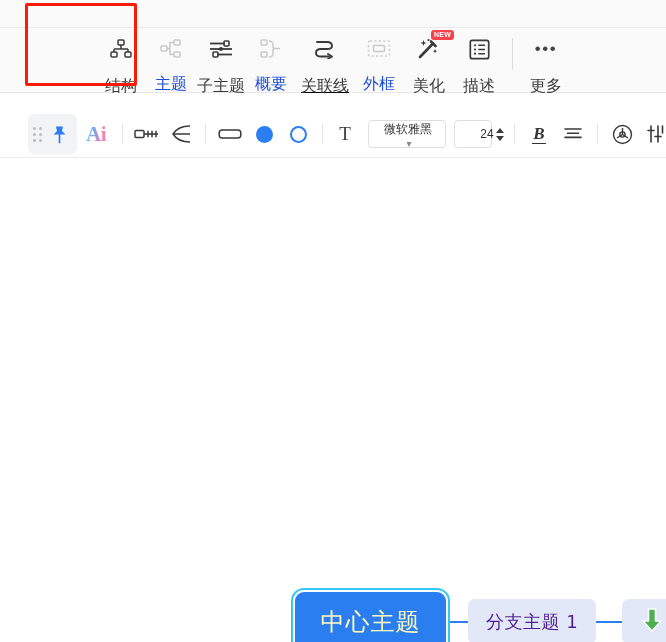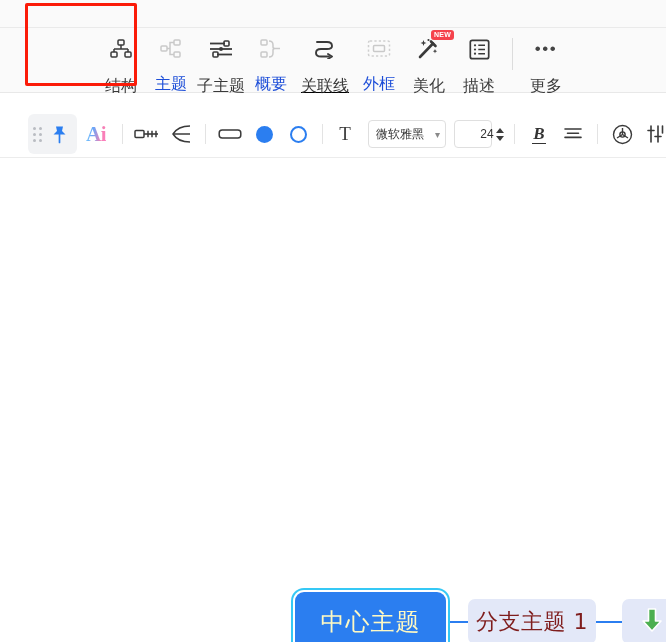--- a/index.html
+++ b/index.html
@@ -100,21 +100,21 @@
     font-family: "Liberation Serif", serif;
   }
   .fmt-sep { width: 1px; height: 20px; background: #e3e3e3; margin: 0 7px; flex: none; }
   .swatch-fill { width: 17px; height: 17px; border-radius: 50%; background: #2b7ef0; }
   .swatch-border { width: 17px; height: 17px; border-radius: 50%; border: 2.4px solid #2b7ef0; background: #fff; }
   .tname { font-size: 19px; color: #3c3c3c; font-family: "Liberation Serif", serif; }
   .font-select {
     display: flex; align-items: center; justify-content: space-between;
     width: 78px; height: 28px;
     border: 1px solid #dfdfdf; border-radius: 4px;
-    padding: 0 5px 0 7px; background: #fff; cursor: pointer;
+    padding: 0 5px 0 7px; background: #fff; cursor: pointer; flex-direction: column;
   }
   .font-select span.fname { font-size: 12px; color: #333; white-space: nowrap; }
   .chev { color: #8a8a8a; font-size: 10px; margin-left: 2px; }
   .size-box {
     width: 38px; height: 28px; border: 1px solid #dfdfdf; border-radius: 4px;
     display: flex; align-items: center; justify-content: center;
     font-size: 12px; color: #333; background: #fff; margin-left: 8px; cursor: text; padding-left: 28px;
   }
   .stepper {
     display: flex; flex-direction: column; align-items: center; justify-content: center;
@@ -144,21 +144,21 @@
   }
   .node-central span {
     color: #fef9c3; font-size: 24px; letter-spacing: 1px;
     font-family: "DejaVu Sans", sans-serif;
   }
   .node-branch {
     left: 468px; top: 441px; width: 128px; height: 45px;
     background: #e3e8f8; border-radius: 7px;
   }
   .node-branch span {
-    color: #7f1d1d; font-size: 22px; letter-spacing: .5px;
+    color: #4c1d95; font-size: 18px; letter-spacing: .5px;
     font-family: "DejaVu Sans", sans-serif;
   }
   .node-third {
     left: 622px; top: 441px; width: 60px; height: 45px;
     background: #e3e8f8; border-radius: 7px;
   }
   .conn {
     position: absolute; height: 2px; background: #2b7ef0;
   }
   .conn-1 { left: 446px; top: 463px; width: 23px; }

